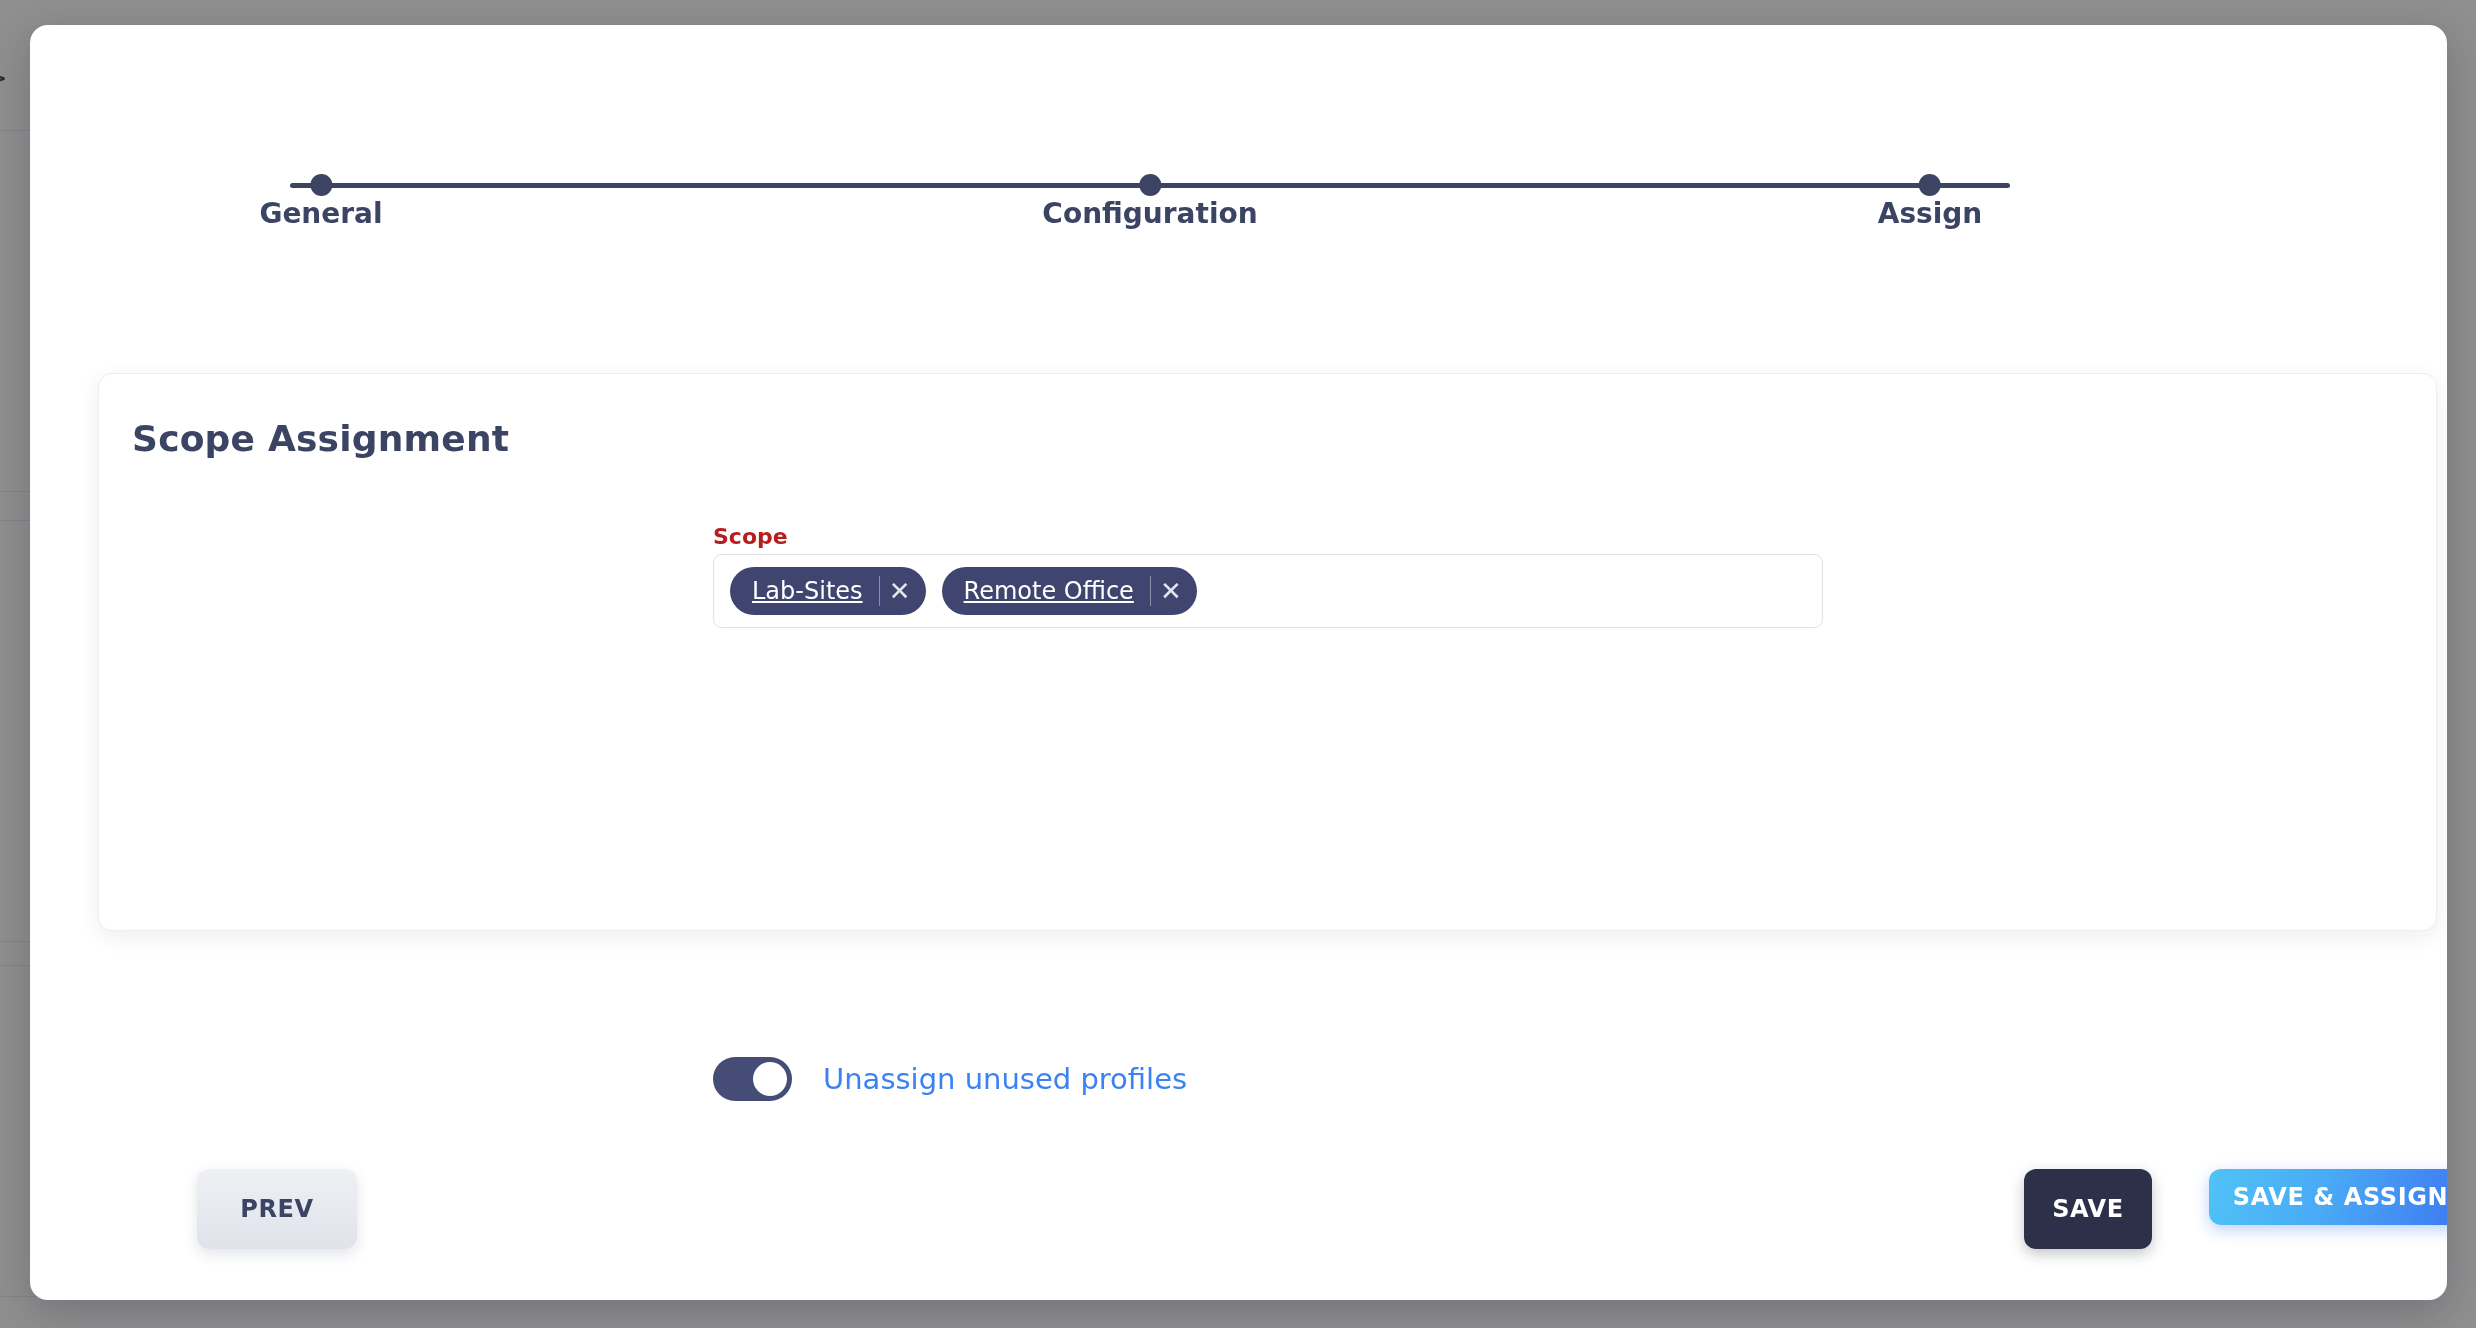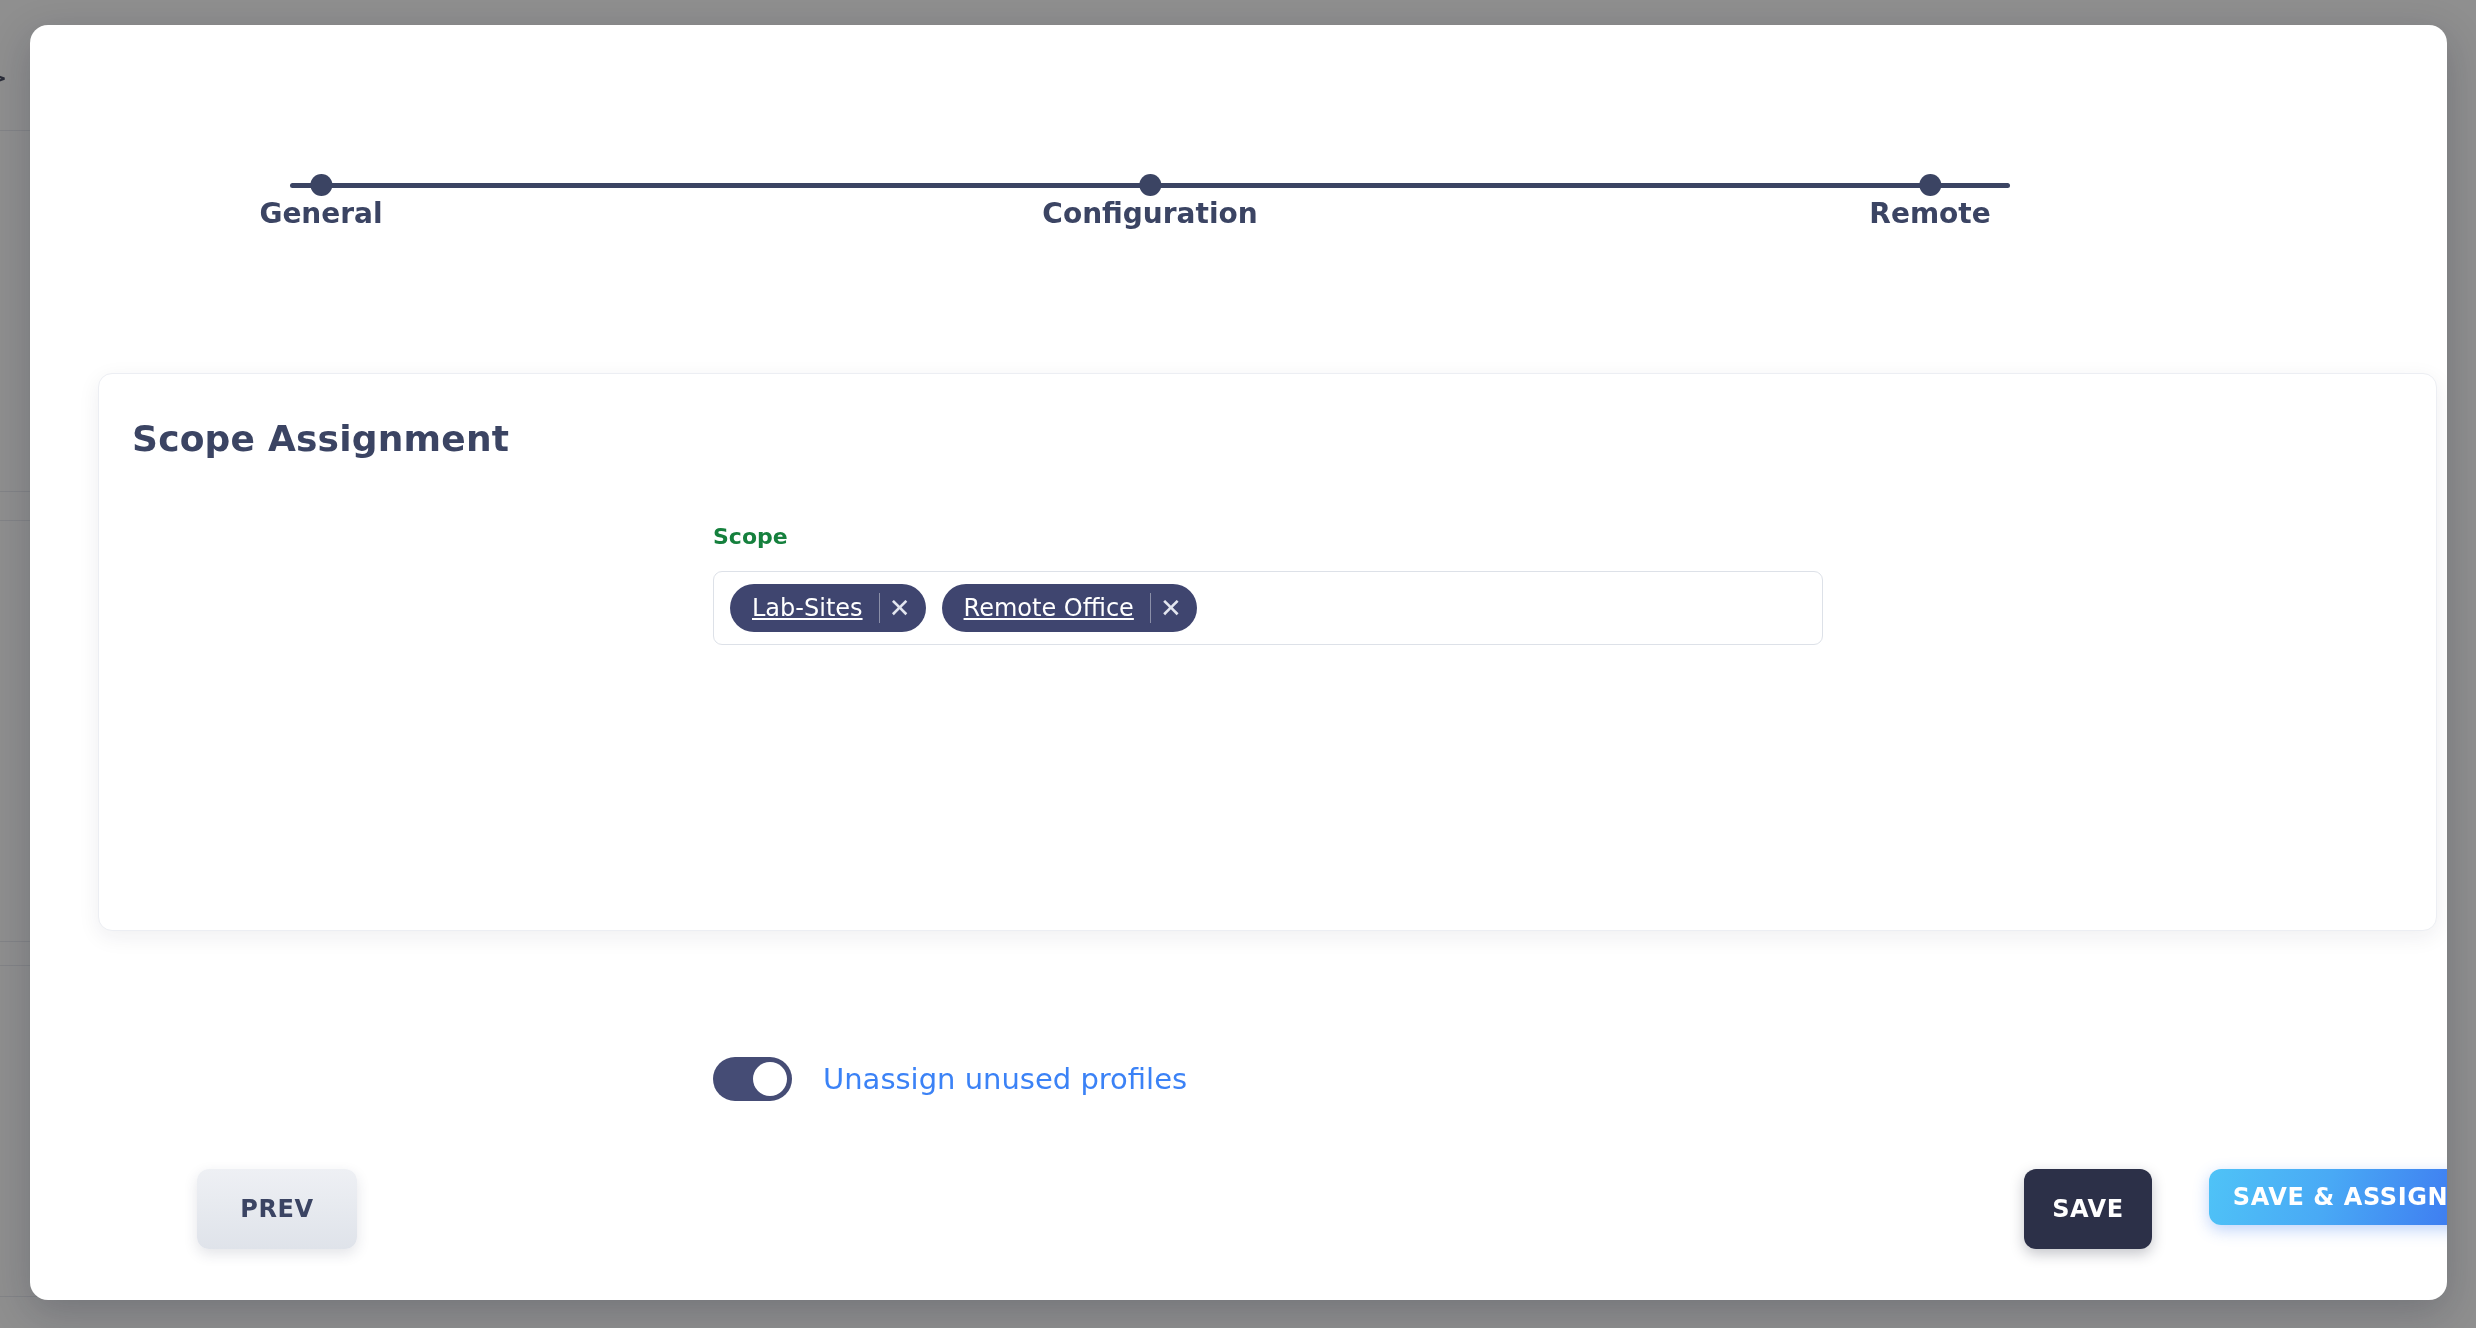--- a/index.html
+++ b/index.html
@@ -126,22 +126,22 @@
   
   #scope-field {
     position: absolute;
     left: 614px;
     top: 150px;
     width: 1110px;
   }
   #scope-label {
     font-size: 22px;
     font-weight: 700;
-    color: #15803d;
-    margin-bottom: 22px;
+    color: #b91c1c;
+    margin-bottom: 5px;
   }
   #scope-chip-input {
     width: 100%;
     min-height: 74px;
     box-sizing: border-box;
     border: 1px solid #dde1e8;
     border-radius: 9px;
     background: #ffffff;
     display: flex;
     align-items: center;
@@ -274,21 +274,21 @@
       <div class="step-label">General</div>
     </div>
 
     <div class="step is-complete" style="left:860px;">
       <div class="step-dot"></div>
       <div class="step-label">Configuration</div>
     </div>
 
     <div class="step is-active" style="left:1640px;">
       <div class="step-dot"></div>
-      <div class="step-label">Remote</div>
+      <div class="step-label">Assign</div>
     </div>
   </div>
 
   <div id="scope-card">
     <div id="card-title">Scope Assignment</div>
 
     <div id="scope-field">
       <div id="scope-label">Scope</div>
 
       <div id="scope-chip-input">

